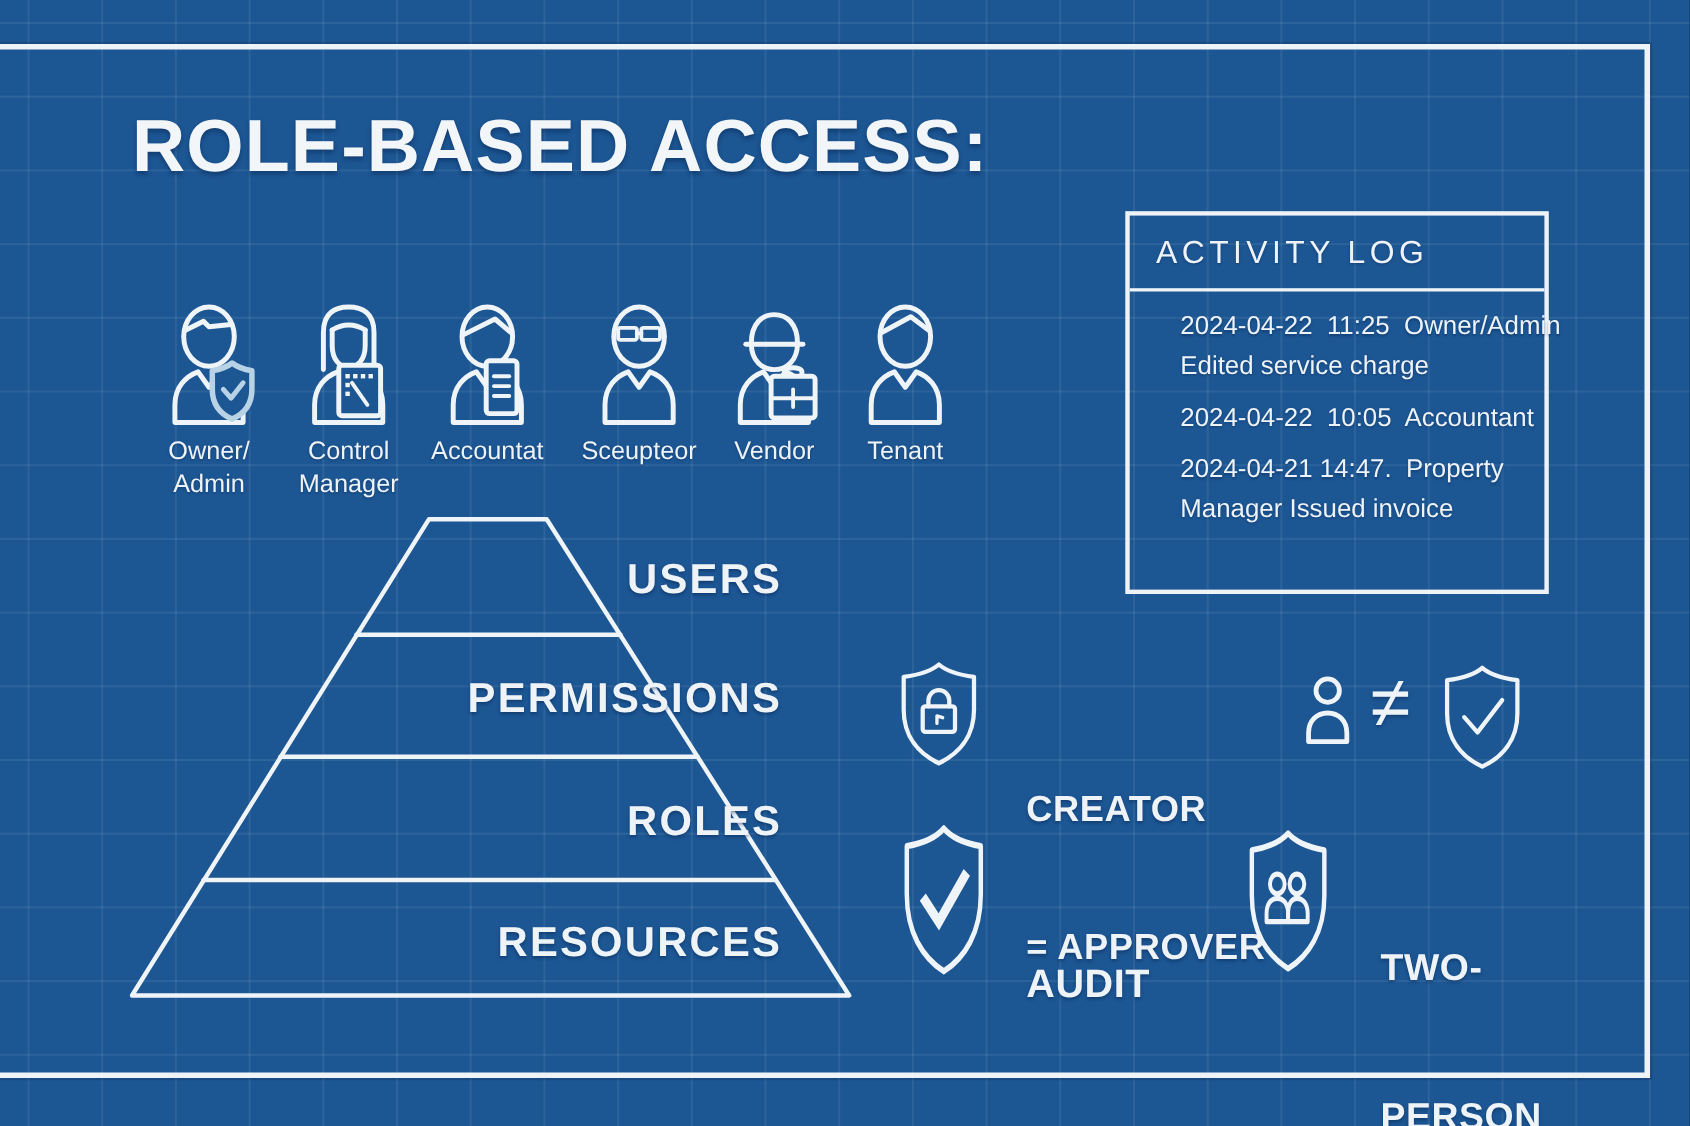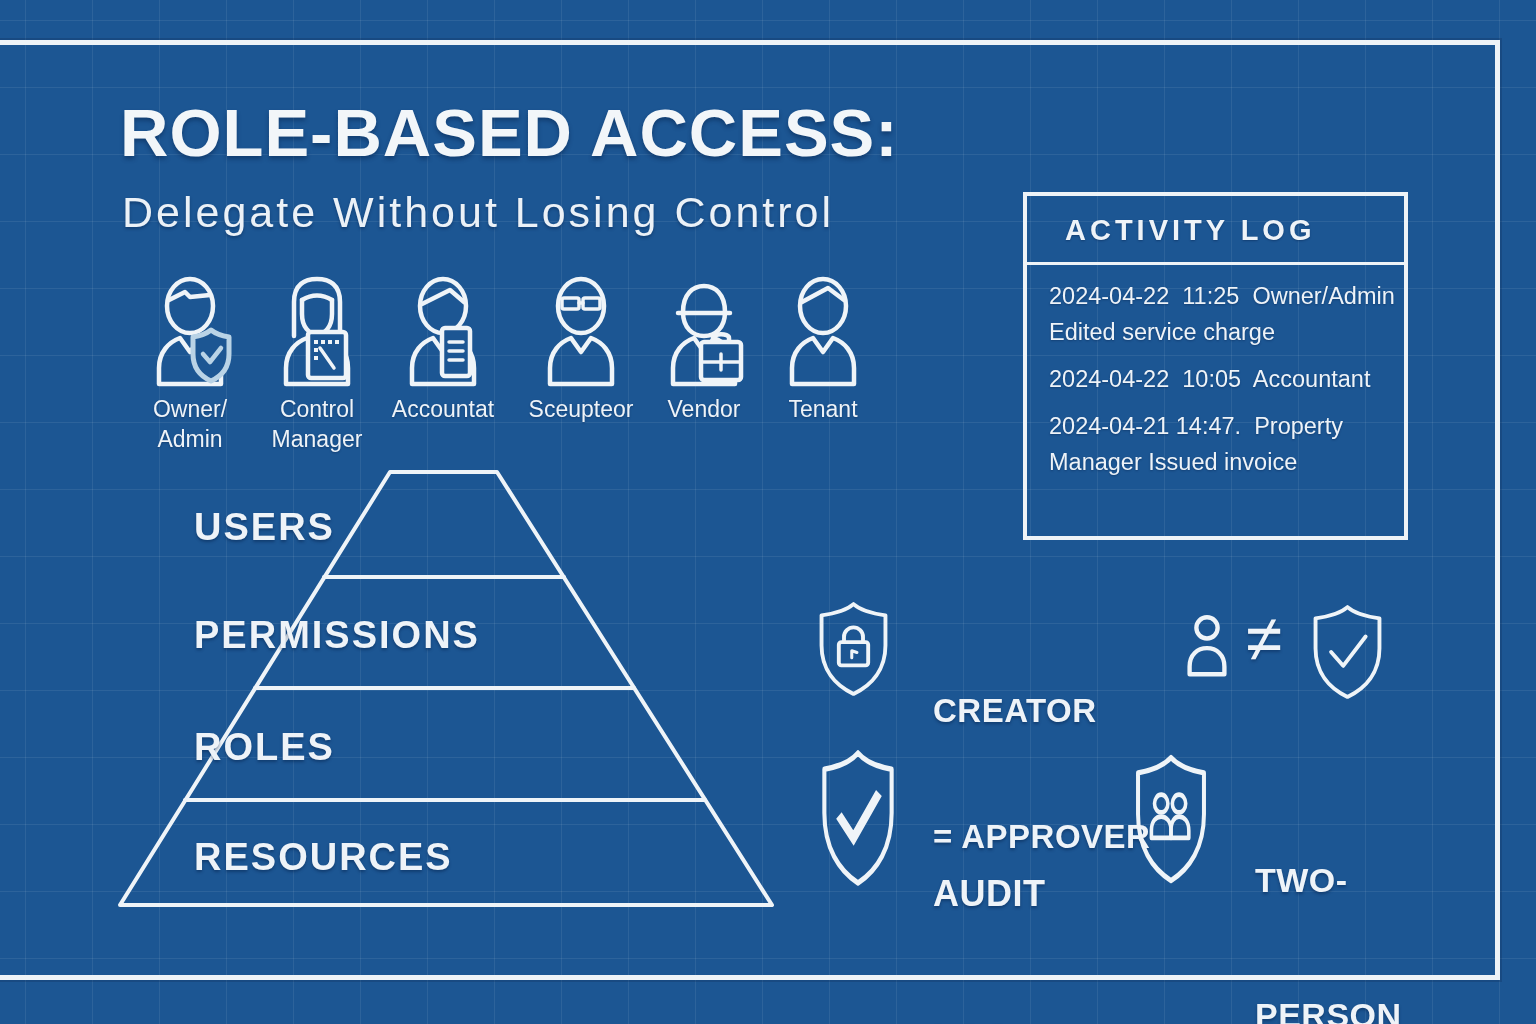--- a/index.html
+++ b/index.html
@@ -35,38 +35,38 @@
     color:#ebf1f7;text-shadow:0 2px 3px rgba(5,30,70,0.4);
     white-space:nowrap;
   }
   .persona{top:270px;width:140px;text-align:center;}
   .persona svg{display:block;margin:0 auto;}
   .persona-label{
     margin-top:2px;font-size:23px;line-height:30px;color:#eef3f8;
     text-shadow:0 1px 2px rgba(5,30,70,0.4);
   }
   .pyr-label{
-    width:500px;left:194px;text-align:left;
+    width:500px;left:211px;text-align:right;
     font-size:38px;font-weight:bold;letter-spacing:2px;
     text-shadow:0 2px 3px rgba(5,30,70,0.45);
   }
   .log-box{
     left:1023px;top:192px;width:385px;height:348px;
     border:4px solid #eef3f7;box-sizing:border-box;
   }
   .log-title{
-    padding:18px 0 0 38px;
-    font-size:29px;font-weight:bold;letter-spacing:4px;
+    padding:18px 0 0 24px;
+    font-size:29px;font-weight:normal;letter-spacing:4px;
     text-shadow:0 1px 2px rgba(5,30,70,0.4);
   }
   .log-divider{
     margin:15px 0 0 0;border:0;border-top:3px solid #eef3f7;
   }
   .log-entries{padding:13px 14px 0 22px;}
-  .log-entry{margin-bottom:11px;}
+  .log-entry{margin-bottom:11px;margin-left:24px;}
   .log-line{
     white-space:pre;font-size:23.5px;line-height:36px;
     text-shadow:0 1px 2px rgba(5,30,70,0.4);
   }
   .badge-text{
     font-weight:bold;font-size:33px;line-height:42px;
     letter-spacing:0.5px;text-shadow:0 2px 3px rgba(5,30,70,0.45);
     white-space:pre;
   }
   .neq{
@@ -81,21 +81,20 @@
   svg .dot{fill:#eff4f8;stroke:none;}
 </style>
 </head>
 <body>
 
 <div id="canvas">
 
   <div class="abs frame"></div>
 
   <div class="abs main-title">ROLE-BASED ACCESS:</div>
-  <div class="abs subtitle">Delegate Without Losing Control</div>
 
   <div class="abs persona" style="left:120px;">
     <svg width="110" height="122" viewBox="0 0 110 122">
       <ellipse class="ln" cx="55" cy="36" rx="23" ry="27"></ellipse>
       <polyline class="ln" points="34,30 50,22 55,27 75,25"></polyline>
       <path class="ln" d="M24 114 L24 98 C24 82 34 72 45 68 L55 82 L65 68 C76 72 86 82 86 98 L86 114 Z"></path>
       <path class="ln-accent" d="M76 60 C71 64 64 66 58 67 L58 84 C58 97 65 106 76 111 C87 106 94 97 94 84 L94 67 C88 66 81 64 76 60 Z"></path>
       <polyline class="ln-accent-open" points="68,84 75,92 86,78"></polyline>
     </svg>
     <div class="persona-label">
@@ -208,21 +207,21 @@
       </div>
     </div>
   </div>
 
   <svg class="abs" style="left:806px;top:588px;" width="95" height="122" viewBox="0 0 110 120">
     <path class="ln" d="M55 8 C47 15 33 19 18 21 L18 56 C18 84 34 102 55 112 C76 102 92 84 92 56 L92 21 C77 19 63 15 55 8 Z"></path>
     <path class="ln" d="M44 52 L44 46 A11 11 0 0 1 66 46 L66 52"></path>
     <rect class="ln" x="38" y="52" width="34" height="27" rx="3"></rect>
     <polyline class="ln" style="stroke-width:3.5" points="53,70 53,62 59,64"></polyline>
   </svg>
-  <div class="abs badge-text" style="left:933px;top:606px;">
+  <div class="abs badge-text" style="left:933px;top:630px;">
     <div>CREATOR</div>
     <div>= APPROVER</div>
   </div>
   <svg class="abs" style="left:1178px;top:612px;" width="58" height="82" viewBox="0 0 60 84">
     <circle class="ln" cx="30" cy="16" r="11"></circle>
     <path class="ln" d="M12 64 L12 56 C12 44 20 37 30 37 C40 37 48 44 48 56 L48 64 Z"></path>
   </svg>
   <div class="abs neq" style="left:1246px;top:600px;">≠</div>
   <svg class="abs" style="left:1300px;top:596px;" width="95" height="112" viewBox="0 0 110 120">
     <path class="ln" d="M55 8 C47 15 33 19 18 21 L18 56 C18 84 34 102 55 112 C76 102 92 84 92 56 L92 21 C77 19 63 15 55 8 Z"></path>

